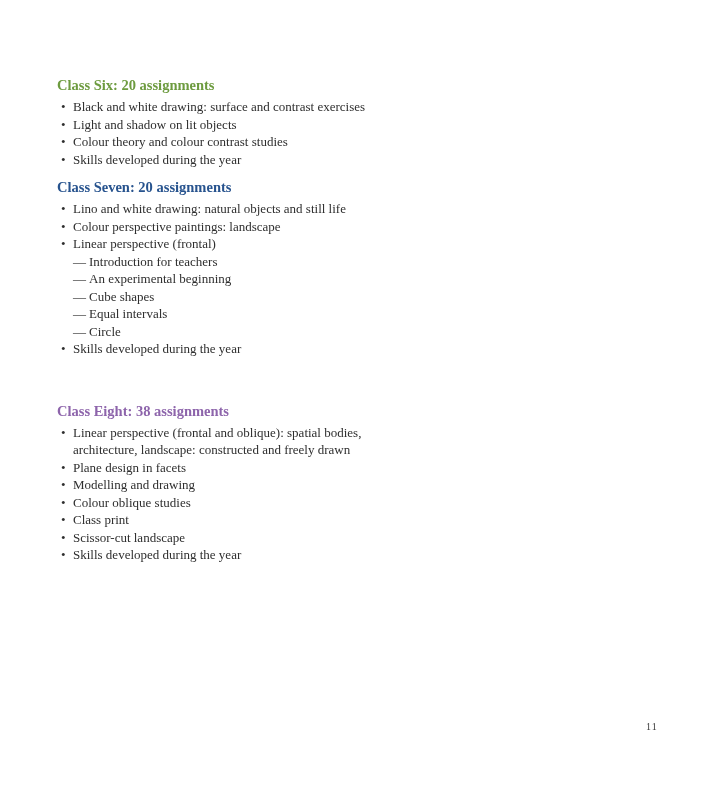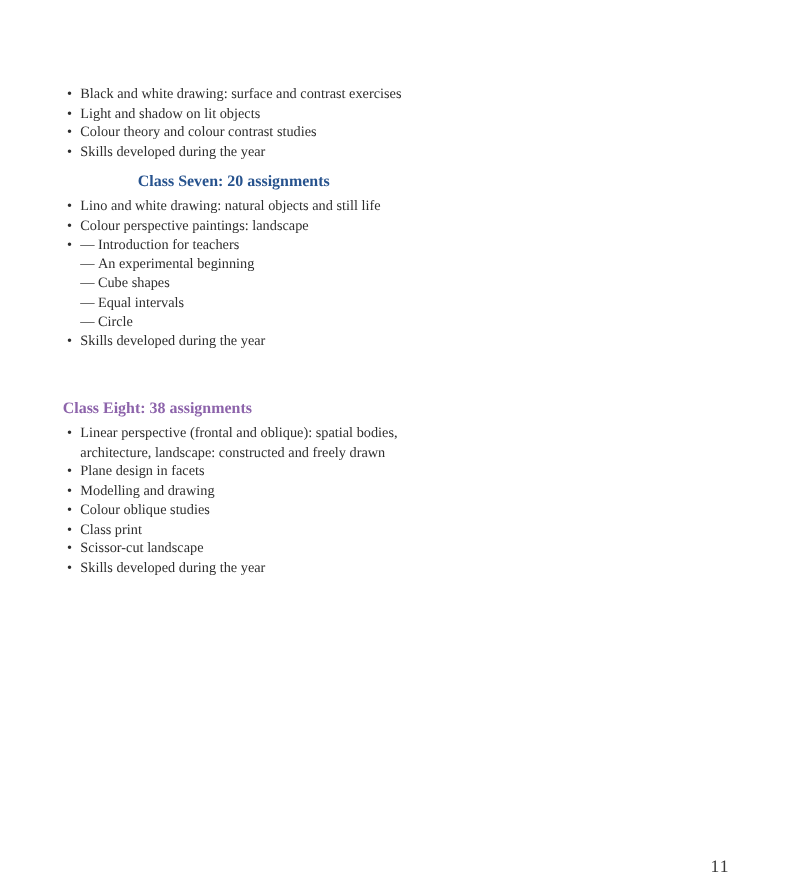--- a/index.html
+++ b/index.html
@@ -33,65 +33,67 @@
   .marker {
     flex: 0 0 16px;
     box-sizing: border-box;
     padding-left: 4px;
   }
   .item-body { flex: 1 1 auto; max-width: 295px; }
   .sub { display: flex; }
   .smarker { flex: 0 0 16px; }
   .page-number {
     position: absolute;
-    left: 646px; top: 780px;
-    font-size: 16px;
+    left: 646px; top: 721px;
+    font-size: 10px;
     color: #3a3a3a;
     letter-spacing: 1px;
     text-align: center;
   }
 </style>
 </head>
 <body>
 
 <div class="page">
   <div class="content">
 
     <div class="section">
+      <h2 class="section-heading" style="color: rgb(109, 155, 63);">Class Six: 20 assignments</h2>
       <div class="item">
         <span class="marker">•</span>
         <div class="item-body">Black and white drawing: surface and contrast exercises</div>
       </div>
       <div class="item">
         <span class="marker">•</span>
         <div class="item-body">Light and shadow on lit objects</div>
       </div>
       <div class="item">
         <span class="marker">•</span>
         <div class="item-body">Colour theory and colour contrast studies</div>
       </div>
       <div class="item">
         <span class="marker">•</span>
         <div class="item-body">Skills developed during the year</div>
       </div>
     </div>
 
     <div class="section">
-      <h2 class="section-heading" style="color: rgb(39, 83, 142); text-align: center;">Class Seven: 20 assignments</h2>
+      <h2 class="section-heading" style="color: rgb(39, 83, 142);">Class Seven: 20 assignments</h2>
       <div class="item">
         <span class="marker">•</span>
         <div class="item-body">Lino and white drawing: natural objects and still life</div>
       </div>
       <div class="item">
         <span class="marker">•</span>
         <div class="item-body">Colour perspective paintings: landscape</div>
       </div>
       <div class="item">
         <span class="marker">•</span>
         <div class="item-body">
+          <div>Linear perspective (frontal)</div>
           <div class="sub">
             <span class="smarker">—</span>
             <div>Introduction for teachers</div>
           </div>
           <div class="sub">
             <span class="smarker">—</span>
             <div>An experimental beginning</div>
           </div>
           <div class="sub">
             <span class="smarker">—</span>

